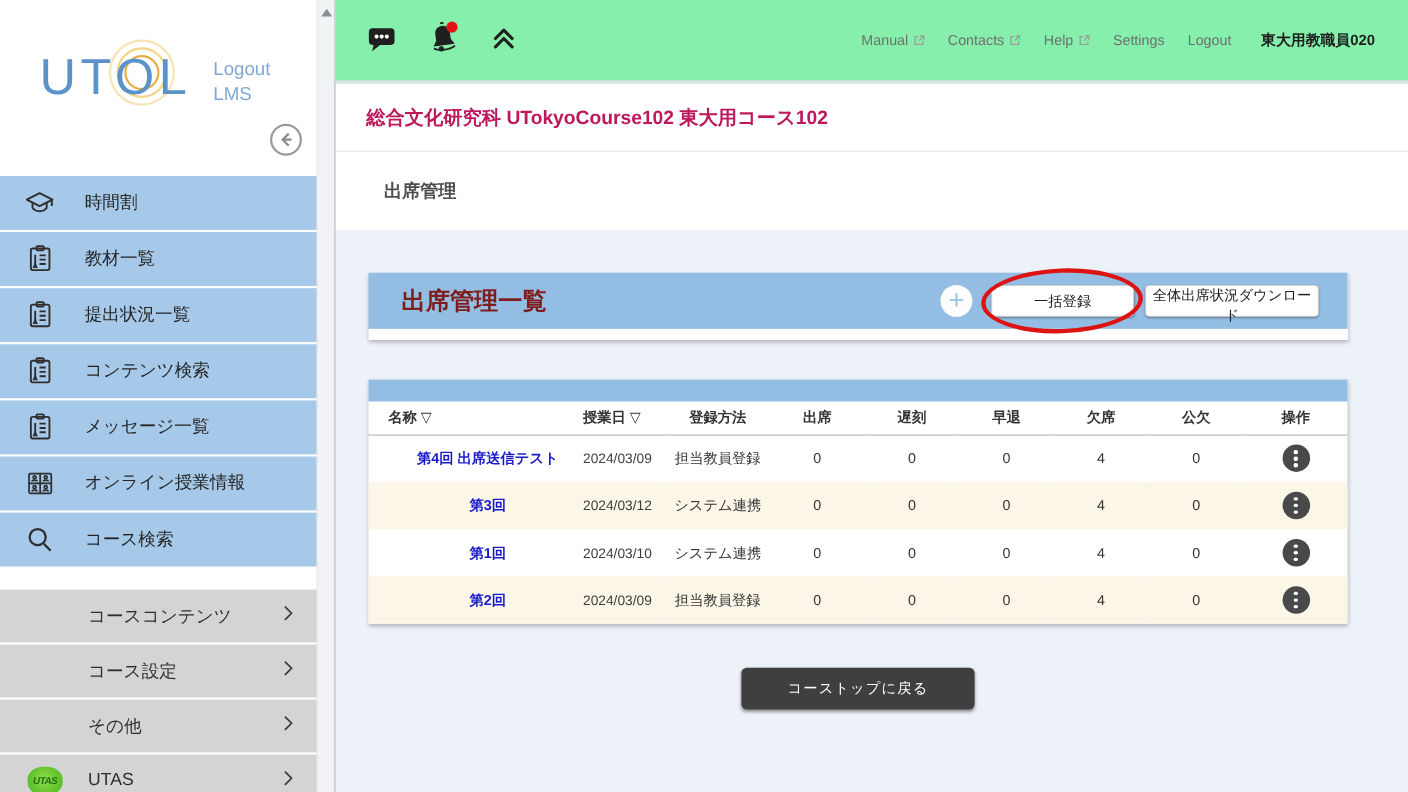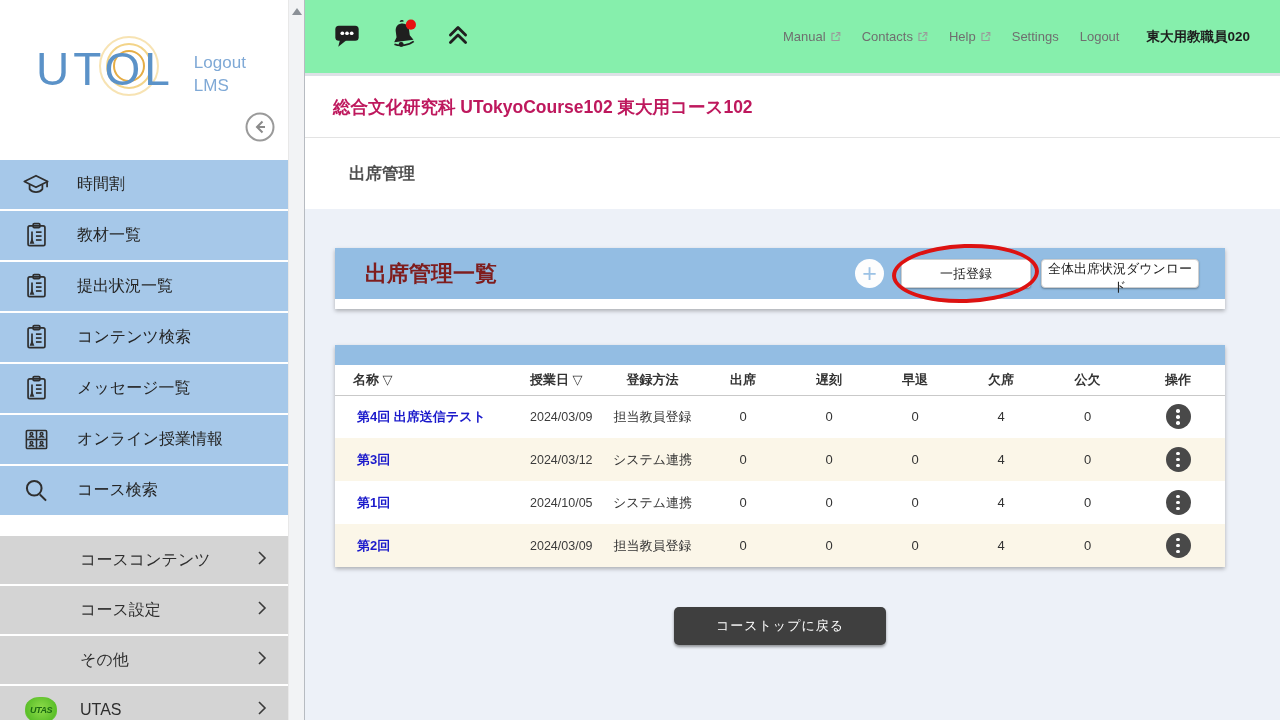--- a/index.html
+++ b/index.html
@@ -68,21 +68,21 @@
   .panel-strip { height:10px; background:#fff; }
   
   .table-card { width:890px; margin-top:36px; background:#fff; box-shadow:0 2px 4px rgba(0,0,0,.28); }
   .table-topbar { height:20px; background:#93bde3; }
   table { width:100%; border-collapse:collapse; table-layout:fixed; }
   thead th { height:30px; font-size:13px; font-weight:bold; color:#333; border-bottom:1px solid #c9c9c9; text-align:center; }
   th.c-name { text-align:left; padding-left:18px; }
   th.c-date { text-align:left; }
   tbody td { height:43px; font-size:13px; color:#333; text-align:center; }
   tbody tr.alt { background:#fbf6e8; }
-  td.c-name { text-align:left; padding-left:22px;margin-left:28px; }
+  td.c-name { text-align:center; padding-left:22px;margin-left:28px; }
   td.c-date { text-align:left; font-size:12.5px; color:#3c3c3c; }
   .row-link { color:#1b1acb; font-weight:bold; text-decoration:none; cursor:pointer; }
   .kebab { width:25px; height:25px; border-radius:50%; background:#494949; border:none; cursor:pointer;
     display:flex; flex-direction:column; align-items:center; justify-content:center; gap:2.5px; margin:0 auto; padding:0; }
   .kebab i { width:3.5px; height:3.5px; border-radius:50%; background:#fff; }
   
   .back-row { width:890px; margin-top:40px; display:flex; justify-content:center; }
   .back-btn { background:#3f3f3f; color:#fff; font-size:13px; padding:10px 42px; border:none; border-radius:5px;
     box-shadow:0 2px 3px rgba(0,0,0,.4); cursor:pointer; font-family:inherit; letter-spacing:1px; }
 </style>
@@ -411,21 +411,21 @@
             <td>
                 <button class="kebab">
                   <i></i>
                   <i></i>
                   <i></i>
                 </button>
               </td>
           </tr>
           <tr>
             <td class="c-name"><a class="row-link">第1回</a></td>
-            <td class="c-date">2024/10/05</td>
+            <td class="c-date">2024/03/10</td>
             <td>システム連携</td>
             <td>0</td>
             <td>0</td>
             <td>0</td>
             <td>4</td>
             <td>0</td>
             <td>
                 <button class="kebab">
                   <i></i>
                   <i></i>

